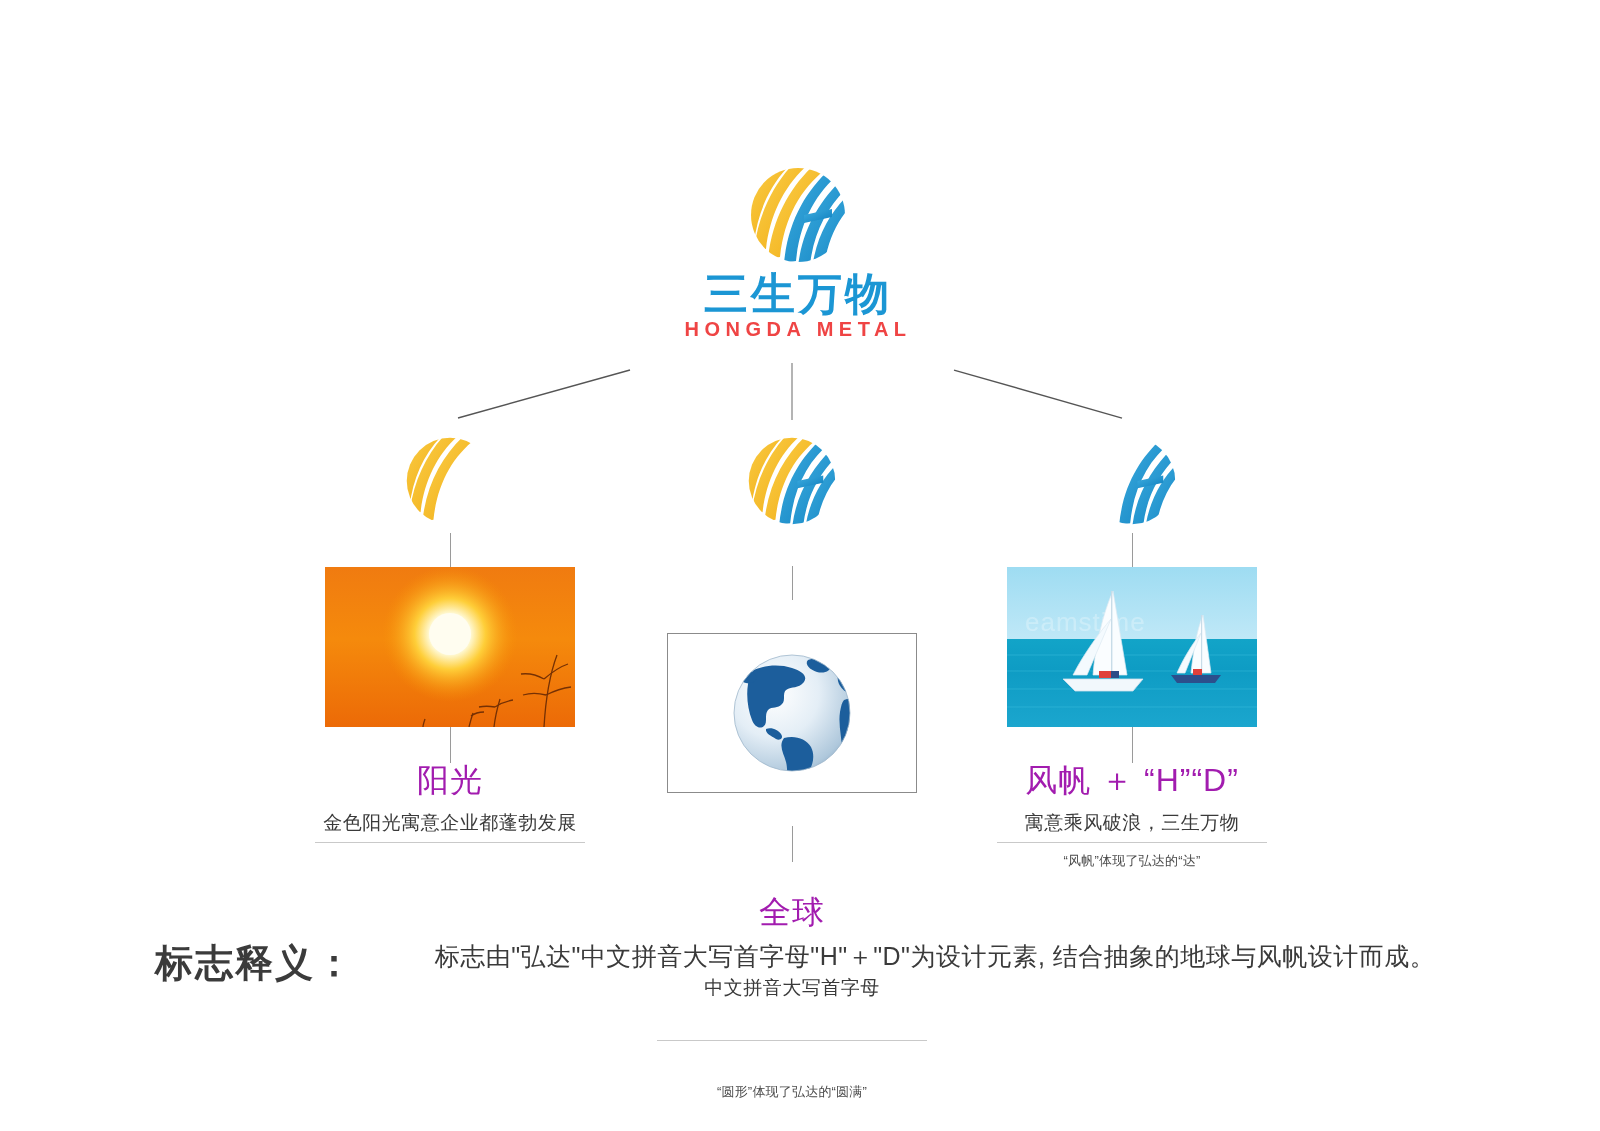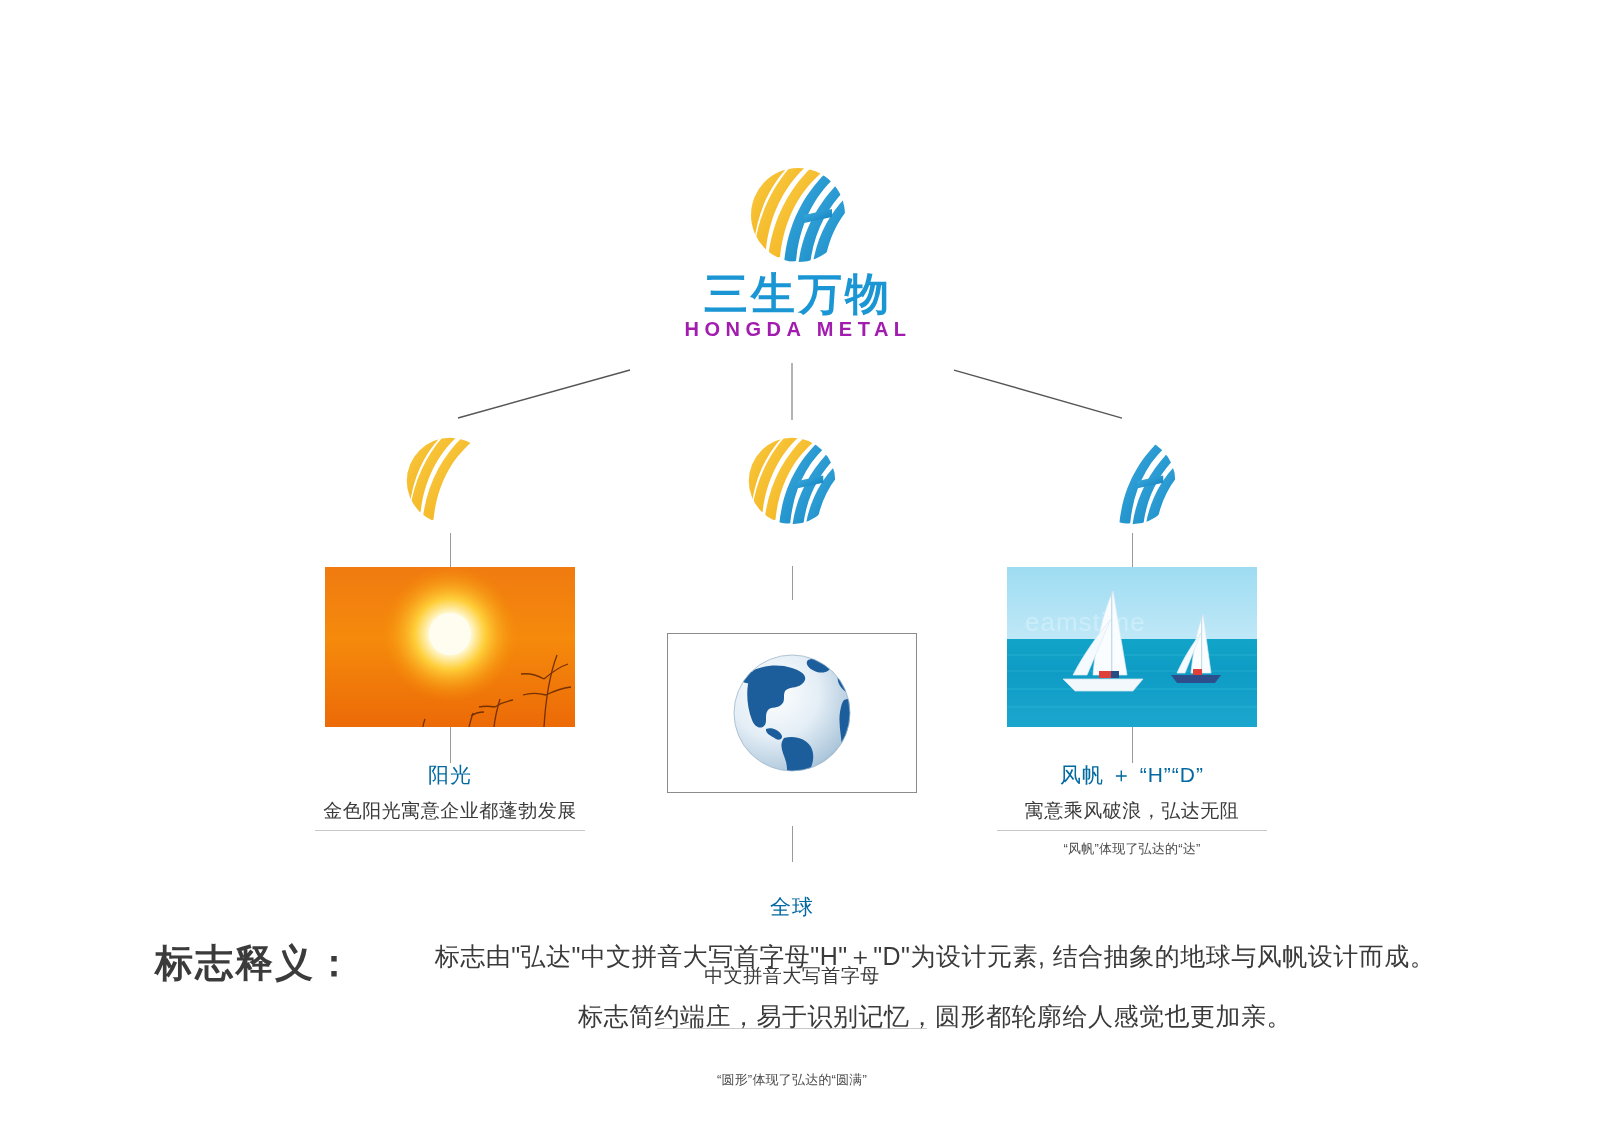--- a/index.html
+++ b/index.html
@@ -49,21 +49,21 @@
     font-weight: 700;
     letter-spacing: 3px;
     color: #1b96d4;
     line-height: 1.05;
     white-space: nowrap;
   }
   #master-logo .logo-en {
     font-size: 20px;
     font-weight: 700;
     letter-spacing: 5.5px;
-    color: #a21caf;
+    color: #ef4444;
     white-space: nowrap;
     margin-top: 1px;
   }
 
   
   #connectors {
     position: absolute;
     left: 0; top: 0;
     width: 1600px; height: 1131px;
     pointer-events: none;
@@ -102,23 +102,23 @@
   .photo.bordered { border: 1px solid #8b8b8b; width: 248px; height: 158px; }
   .photo.bordered svg { width: 248px; height: 158px; }
 
   .stem-low {
     width: 1px;
     height: 36px;
     background: #9a9a9a;
   }
 
   .cap-title {
-    font-size: 21px;
+    font-size: 32px;
     font-weight: 400;
-    color: #0369a1;
+    color: #a21caf;
     letter-spacing: 1px;
     white-space: nowrap;
     line-height: 1.1;
   }
   .cap-sub {
     margin-top: 12px;
     font-size: 19px;
     font-weight: 400;
     color: #3a3a3a;
     white-space: nowrap;
@@ -408,26 +408,25 @@
           <path d="M196 48 L204 106 L184 106 C186 86 190 62 196 48 Z" fill="#FAFDFF" stroke="#DDEAF2" stroke-width="0.7"></path>
           <path d="M194 66 L178 106 L170 106 C176 92 186 76 194 66 Z" fill="#F4FAFE" stroke="#DDEAF2" stroke-width="0.7"></path>
           <rect x="194" y="48" width="1.2" height="58" fill="#C8DCE8"></rect>
           <path d="M164 108 L214 108 L208 116 L170 116 Z" fill="#2C4F8C"></path>
           <rect x="186" y="102" width="9" height="6" fill="#E0403A"></rect>
         </g>
       </svg>
     </div>
     <div class="stem-low"></div>
     <div class="cap-title">风帆 ＋ “H”“D”</div>
-    <div class="cap-sub">寓意乘风破浪，弘达无阻</div>
+    <div class="cap-sub">寓意乘风破浪，三生万物</div>
     <div class="cap-rule"></div>
     <div class="cap-note">
       <div>“风帆”体现了弘达的“达”</div>
     </div>
   </div>
 
   <div id="explain-label">标志释义：</div>
   <div id="explain-body">
     <p>标志由"弘达"中文拼音大写首字母"H"＋"D"为设计元素, 结合抽象的地球与风帆设计而成。</p>
-    <p>标志简约端庄，易于识别记忆，圆形都轮廓给人感觉也更加亲。</p>
   </div>
 
 </div>
 
 </body></html>

